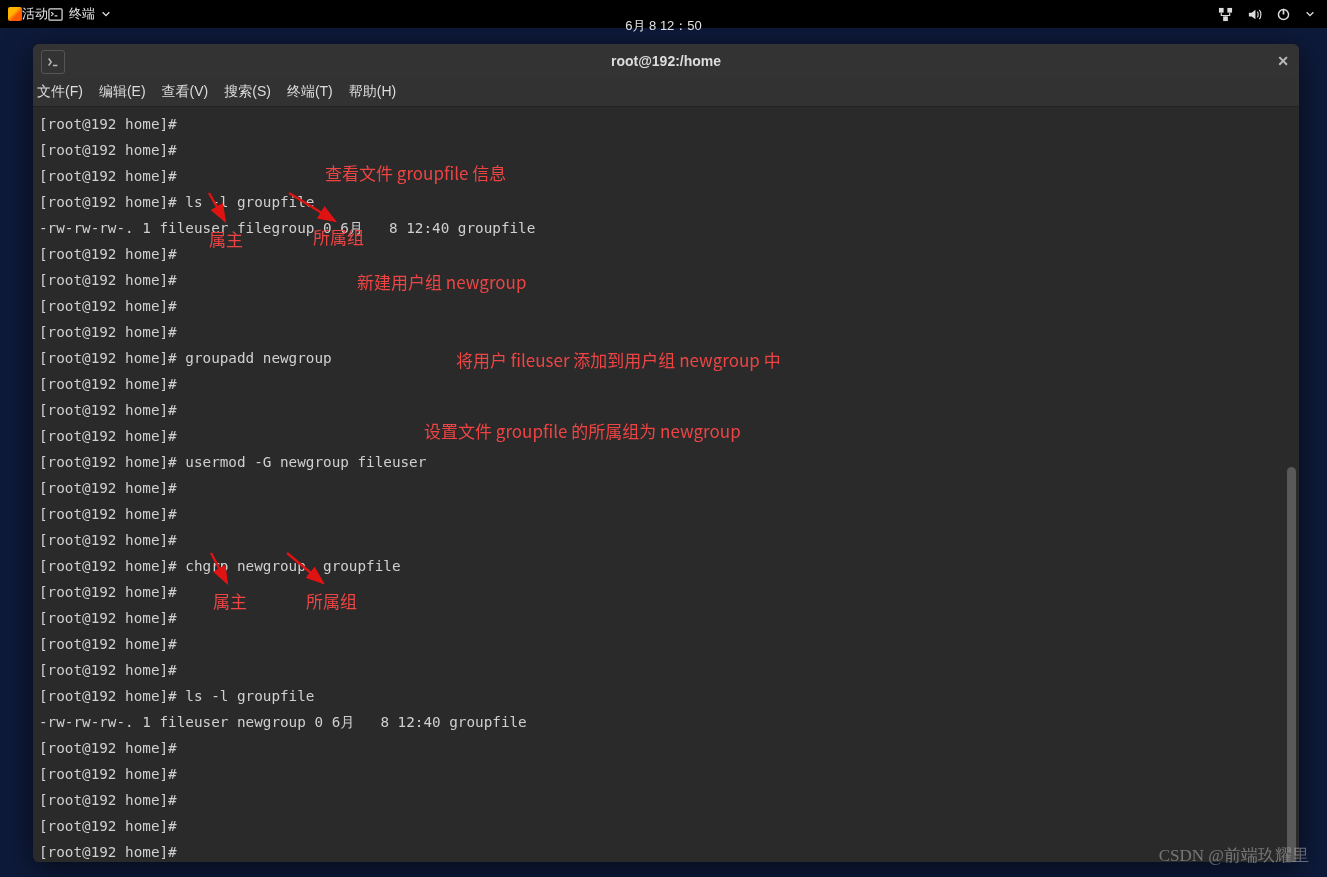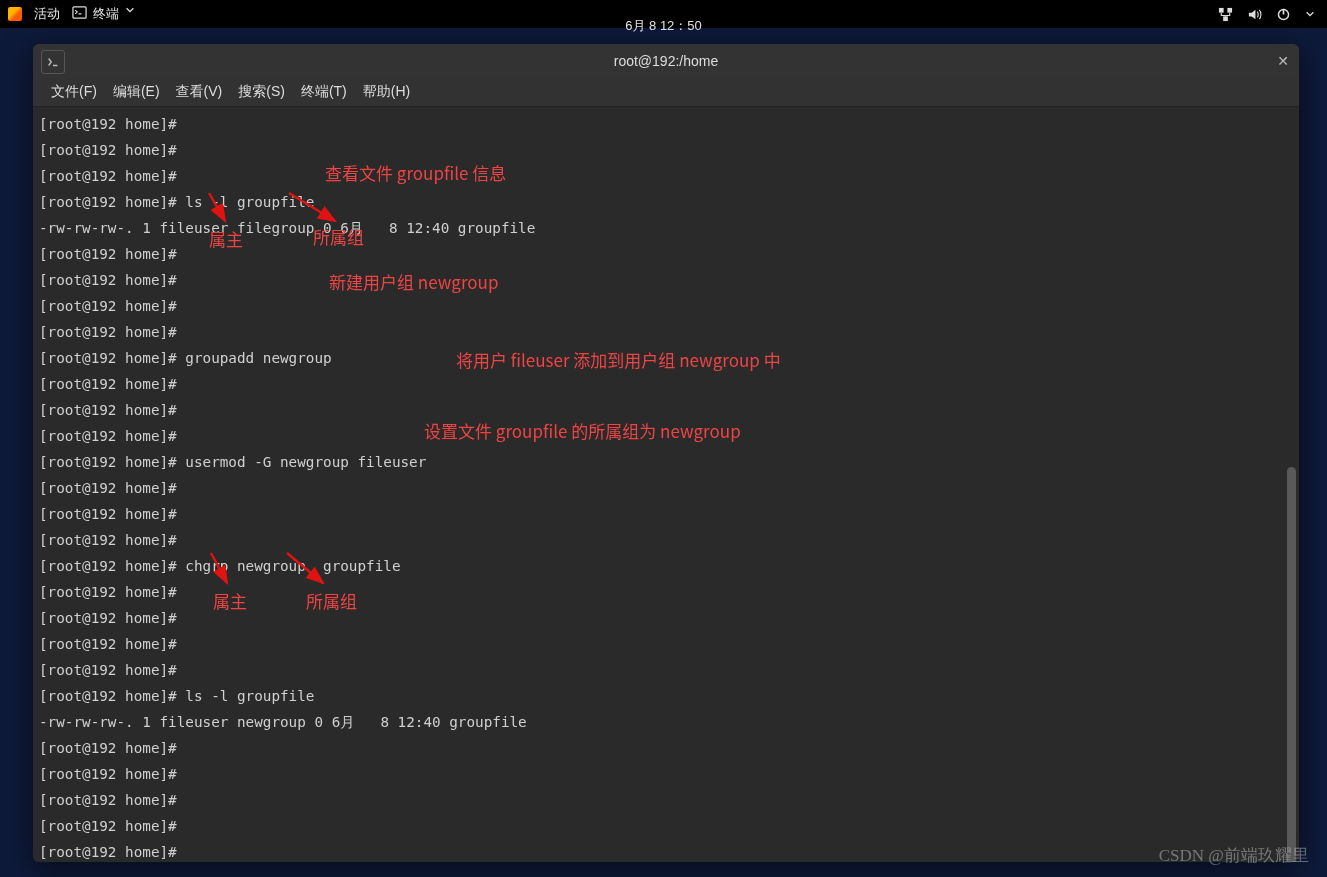--- a/index.html
+++ b/index.html
@@ -1,28 +1,28 @@
 <!DOCTYPE html>
 <html><head>
 <meta charset="utf-8">
 <style>
   html,body{margin:0;padding:0;width:1327px;height:877px;background:#0e1a3a;font-family:sans-serif;overflow:hidden;}
   .topbar{position:absolute;top:0;left:0;right:0;height:28px;background:#000;color:#e8e8e8;display:flex;align-items:center;font-size:13px;}
-  .topbar .left{display:flex;align-items:center;gap:12px;padding-left:8px;}
+  .topbar .left{display:flex;align-items:center;padding-left:8px;}
   .topbar .center{position:absolute;left:50%;transform:translateX(-50%);margin-top:24px;}
   .topbar .right{margin-left:auto;display:flex;align-items:center;gap:14px;padding-right:12px;}
   .placeslogo{width:14px;height:14px;background:linear-gradient(135deg,#ffb400 40%,#ff5a00 60%);border-radius:2px;display:inline-block;}
   .tb-icon{width:15px;height:15px;fill:#dcdcdc;}
-  .tb-app{display:flex;align-items:flex-start;gap:6px;}
+  .tb-app{display:flex;align-items:center;gap:6px;}
   .window{position:absolute;left:33px;top:44px;width:1266px;height:818px;background:#2a2a2a;border-radius:6px;box-shadow:0 6px 30px rgba(0,0,0,.6);overflow:hidden;}
-  .titlebar{height:34px;background:#333;color:#ddd;display:flex;align-items:center;position:relative;font-size:14px;}
+  .titlebar{height:34px;background:#333;color:#ddd;display:flex;align-items:center;position:relative;font-size:14px;font-weight:bold;}
   .titlebar .ttl{position:absolute;left:50%;transform:translateX(-50%);}
   .titlebar .tctrl{position:absolute;left:8px;top:6px;width:22px;height:22px;border:1px solid #555;border-radius:3px;display:flex;align-items:center;justify-content:center;}
   .titlebar .close{position:absolute;right:10px;top:9px;color:#bbb;cursor:pointer;font-size:14px;}
-  .menubar{height:28px;background:#323232;color:#ddd;display:flex;align-items:center;gap:16px;padding:0 18px;font-size:14px;border-bottom:1px solid #222;}
+  .menubar{height:28px;background:#323232;color:#ddd;display:flex;align-items:center;gap:16px;padding:0 4px;font-size:14px;border-bottom:1px solid #222;}
   .menubar span{cursor:pointer;}
   .termarea{position:relative;background:#2a2a2a;height:calc(100% - 62px);}
   .scrollbar{position:absolute;right:2px;top:0;bottom:0;width:11px;background:#2a2a2a;}
   .scrollbar .thumb{position:absolute;left:1px;right:1px;top:360px;height:420px;background:#595959;border-radius:5px;}
   pre.term{margin:0;padding:4px 6px 4px 6px;font-family:"DejaVu Sans Mono","Noto Sans Mono",monospace;font-size:14.3px;line-height:26px;color:#d0d0d0;white-space:pre;}
   .annot{position:absolute;color:#ef4444;font-family:"Noto Sans CJK SC","Microsoft YaHei",sans-serif;font-size:17px;pointer-events:none;}
   .arrow{position:absolute;pointer-events:none;}
   .arrow svg{overflow:visible;}
   .watermark{position:absolute;right:18px;bottom:10px;font-size:17px;color:rgba(210,210,210,.45);font-family:Liberation Serif, serif;}
 </style>
@@ -114,21 +114,21 @@
 [root@192 home]# 
 [root@192 home]# 
 [root@192 home]# 
 [root@192 home]# 
 [root@192 home]# 
 [root@192 home]# </pre>
 
     <div class="annot" style="left:292px;top:53px">查看文件 groupfile 信息</div>
     <div class="annot" style="left:176px;top:119px">属主</div>
     <div class="annot" style="left:280px;top:117px">所属组</div>
-    <div class="annot" style="left:296px;top:162px">新建用户组 newgroup</div>
+    <div class="annot" style="left:324px;top:162px">新建用户组 newgroup</div>
     <div class="annot" style="left:391px;top:311px">设置文件 groupfile 的所属组为 newgroup</div>
     <div class="annot" style="left:423px;top:240px">将用户 fileuser 添加到用户组 newgroup 中</div>
     <div class="annot" style="left:180px;top:481px">属主</div>
     <div class="annot" style="left:273px;top:481px">所属组</div>
 
     <div class="arrow" style="left:170px;top:84px">
       <svg width="30" height="36">
           <defs>
             <marker id="ah" markerWidth="10" markerHeight="10" refX="7" refY="3" orient="auto">
               <path d="M0,0 L8,3 L0,6 z" fill="#e01313"></path>

